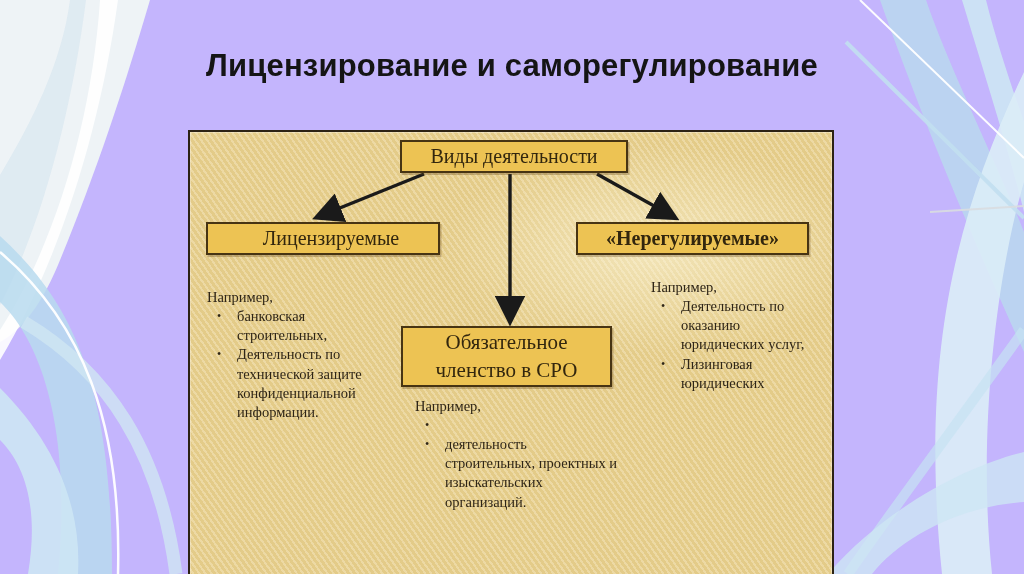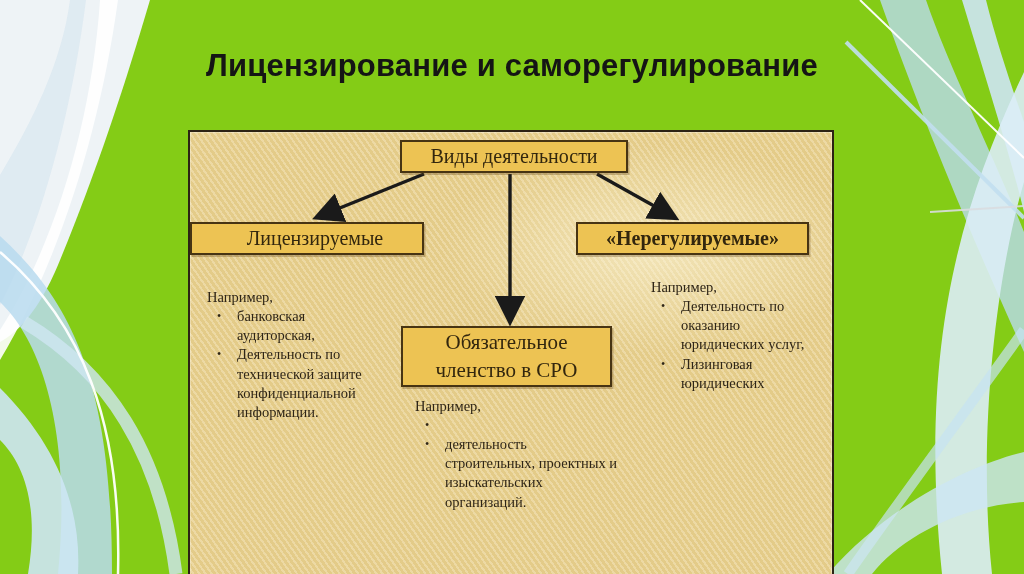--- a/index.html
+++ b/index.html
@@ -1,18 +1,18 @@
 <!DOCTYPE html>
 <html><head>
 <meta charset="utf-8">
 <style>
   html,body { margin:0; padding:0; background:#ffffff; }
   .slide {
     position:relative; width:1024px; height:574px; overflow:hidden;
-    background:#84cc16; font-family:"Liberation Serif", serif;
+    background:#c4b5fd; font-family:"Liberation Serif", serif;
   }
   .bg-decor { position:absolute; left:0; top:0; width:1024px; height:574px; }
 
   .title {
     position:absolute; left:0; right:0; top:48px; margin:0;
     text-align:center; font-family:"Liberation Sans", sans-serif;
     font-weight:bold; font-size:31px; color:#151515; letter-spacing:0.2px;
   }
 
   .panel {
@@ -28,21 +28,21 @@
   .arrows { position:absolute; left:0; top:0; width:642px; height:380px; pointer-events:none; }
 
   .node {
     position:absolute; box-sizing:border-box;
     background:#edc353; border:2px solid #473413; color:#32260e;
     display:flex; align-items:center; justify-content:center;
     text-align:center; font-size:20px;
     box-shadow: 1.5px 2px 0 rgba(92,62,20,0.30);
   }
   .node-root   { left:210px; top:8px;   width:228px; height:33px; }
-  .node-left   { left:0;   top:90px;  width:234px; height:33px;padding-left:16px; }
+  .node-left   { left:16px;   top:90px;  width:234px; height:33px;padding-left:16px; }
   .node-right  { left:386px; top:90px;  width:233px; height:33px;font-weight:bold; }
   .node-center { left:211px; top:194px; width:211px; height:61px; font-size:21px; line-height:1.3; padding:0 26px; }
 
   .examples { position:absolute; color:#2e2517; font-size:14.5px; line-height:1.32; }
   .examples-left   { left:17px;  top:156px; width:186px; }
   .examples-right  { left:461px; top:146px; width:172px; }
   .examples-center { left:225px; top:265px; width:262px; }
   .intro { white-space:pre-line; }
   .bullet-row { display:flex; align-items:flex-start; }
   .bullet { flex:0 0 30px; box-sizing:border-box; padding-left:10px; font-size:12px; line-height:19px; }
@@ -97,21 +97,21 @@
     <div class="node node-root">Виды деятельности</div>
     <div class="node node-left">Лицензируемые</div>
     <div class="node node-right">«Нерегулируемые»</div>
     <div class="node node-center">Обязательное членство в СРО</div>
 
     <div class="examples examples-left">
       <div class="intro">Например,</div>
       <div class="bullet-row">
         <span class="bullet">•</span>
         <span class="bullet-text">банковская
-аудиторская,</span>
+строительных,</span>
       </div>
       <div class="bullet-row">
         <span class="bullet">•</span>
         <span class="bullet-text">Деятельность по
 технической защите
 конфиденциальной
 информации.</span>
       </div>
     </div>
 

